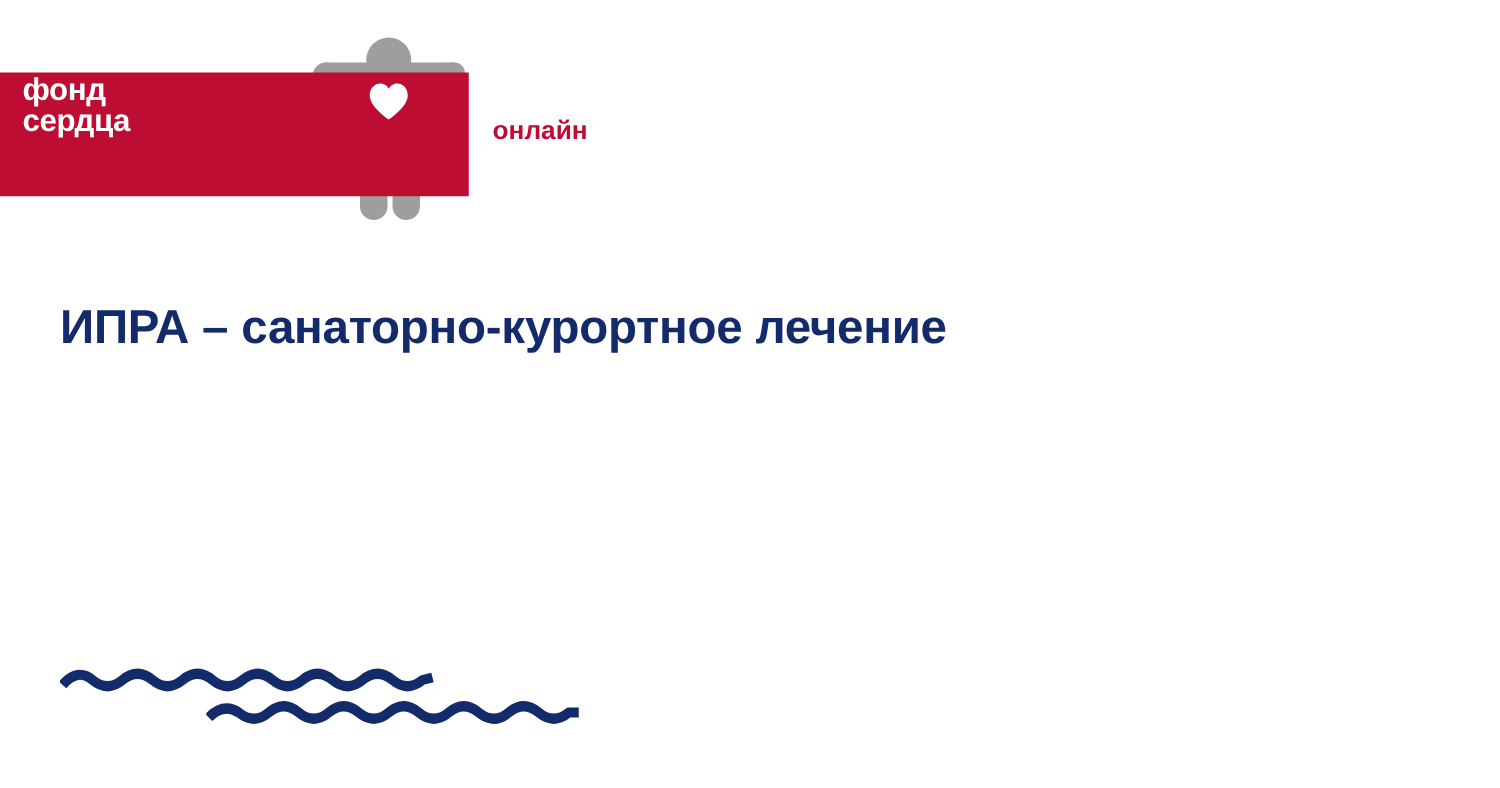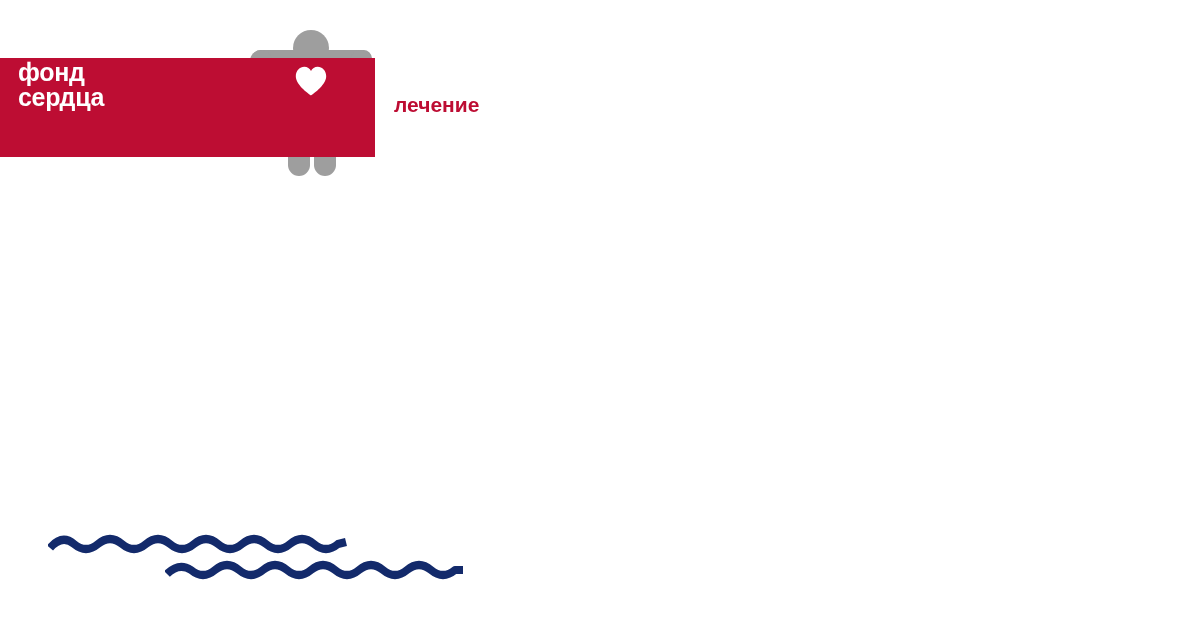--- a/index.html
+++ b/index.html
@@ -173,23 +173,24 @@
 
     <div class="logo-wordmark">
       <span class="wm-line">фонд</span>
       <span class="wm-line">сердца</span>
     </div>
 
     <svg class="logo-heart" viewBox="0 0 32 30">
       <path d="M16 29.5 C16 29.5 0.8 19.6 0.8 10.3 C0.8 4.6 4.8 0.7 9.3 0.7 C12.4 0.7 14.8 2.6 16 4.9 C17.2 2.6 19.6 0.7 22.7 0.7 C27.2 0.7 31.2 4.6 31.2 10.3 C31.2 19.6 16 29.5 16 29.5 Z" fill="#ffffff"></path>
     </svg>
 
-    <div class="logo-online">лечение</div>
+    <div class="logo-online">онлайн</div>
   </div>
 
+  <h1 class="slide-title">ИПРА – санаторно-курортное лечение</h1>
 
   <svg class="wave wave-1" width="300" height="26" viewBox="0 0 300 26">
     <path d="M2 18 Q14 4 26 14 Q38 24 50 14 Q62 4 74 14 Q86 24 98 14 Q110 4 122 14 Q134 24 146 14 Q158 4 170 14 Q182 24 194 14 Q206 4 218 14 Q230 24 242 14 Q254 4 266 14 Q278 24 290 14 L298 12" fill="none" stroke="#132a6b" stroke-width="8" stroke-linecap="butt" stroke-linejoin="round"></path>
   </svg>
 
   <svg class="wave wave-2" width="300" height="26" viewBox="0 0 300 26">
     <path d="M2 16 Q14 4 26 12 Q38 22 50 12 Q62 2 74 12 Q86 22 98 12 Q110 2 122 12 Q134 22 146 12 Q158 2 170 12 Q182 22 194 12 Q206 2 218 12 Q230 22 242 12 Q254 2 266 12 Q278 22 290 12 L298 12" fill="none" stroke="#132a6b" stroke-width="8" stroke-linecap="butt" stroke-linejoin="round"></path>
   </svg>
 
 </div>

